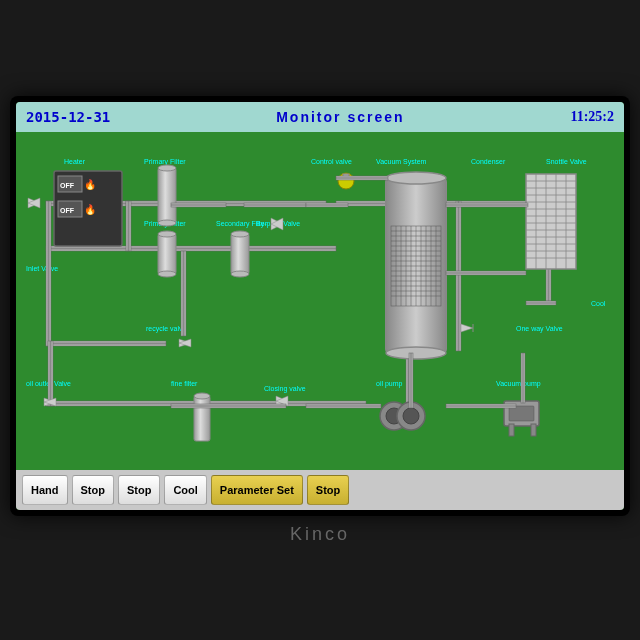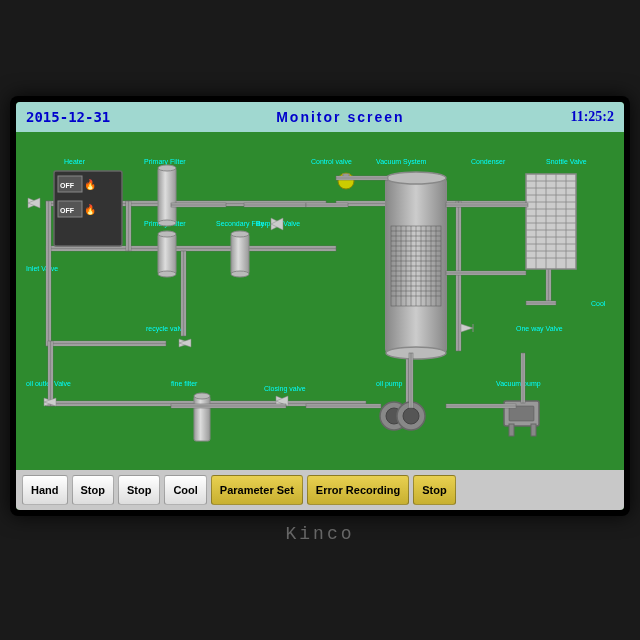--- a/index.html
+++ b/index.html
@@ -104,21 +104,21 @@
     }
 
     .btn-yellow {
       background: linear-gradient(to bottom, #e8d050, #c8b030);
       color: #000;
     }
 
     .kinco-label {
       color: #666;
       font-size: 18px;
-      font-family: Liberation Mono, monospace;
+      font-family: Liberation Sans, sans-serif;
       margin-top: 8px;
       letter-spacing: 3px;
     }
 
     
     .svg-diagram {
       width: 100%;
       height: 100%;
     }
   </style>
@@ -334,20 +334,19 @@
         <rect x="505" y="207" width="4" height="50" fill="url(#pipeVGrad)" stroke="#666" stroke-width="0.5"></rect>
       </svg>
     </div>
 
     <div class="bottom-bar">
       <button class="btn btn-white">Hand</button>
       <button class="btn btn-white">Stop</button>
       <button class="btn btn-white">Stop</button>
       <button class="btn btn-white">Cool</button>
       <button class="btn btn-yellow">Parameter Set</button>
-      <button class="btn btn-yellow">Error Recording</button>
       <button class="btn btn-yellow">Stop</button>
     </div>
 
   </div>
 </div>
 
 <div class="kinco-label">Kinco</div>
 
 </body></html>

